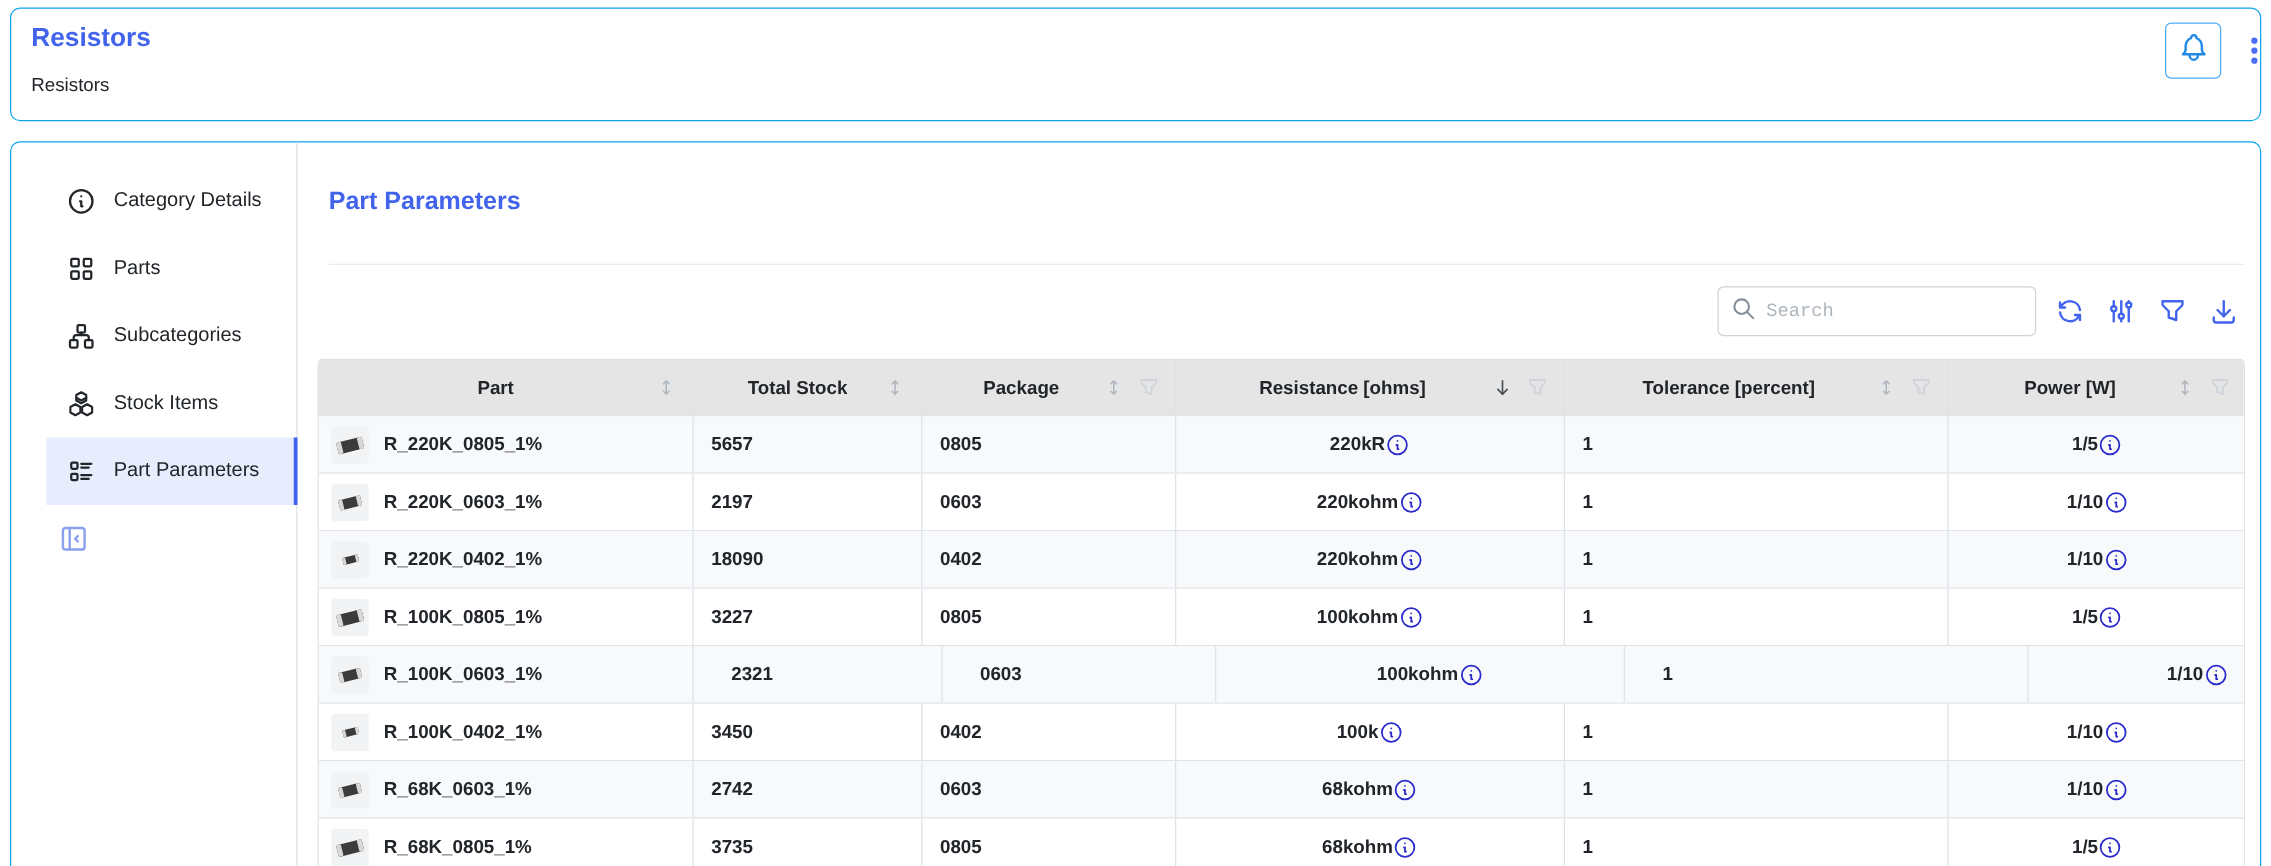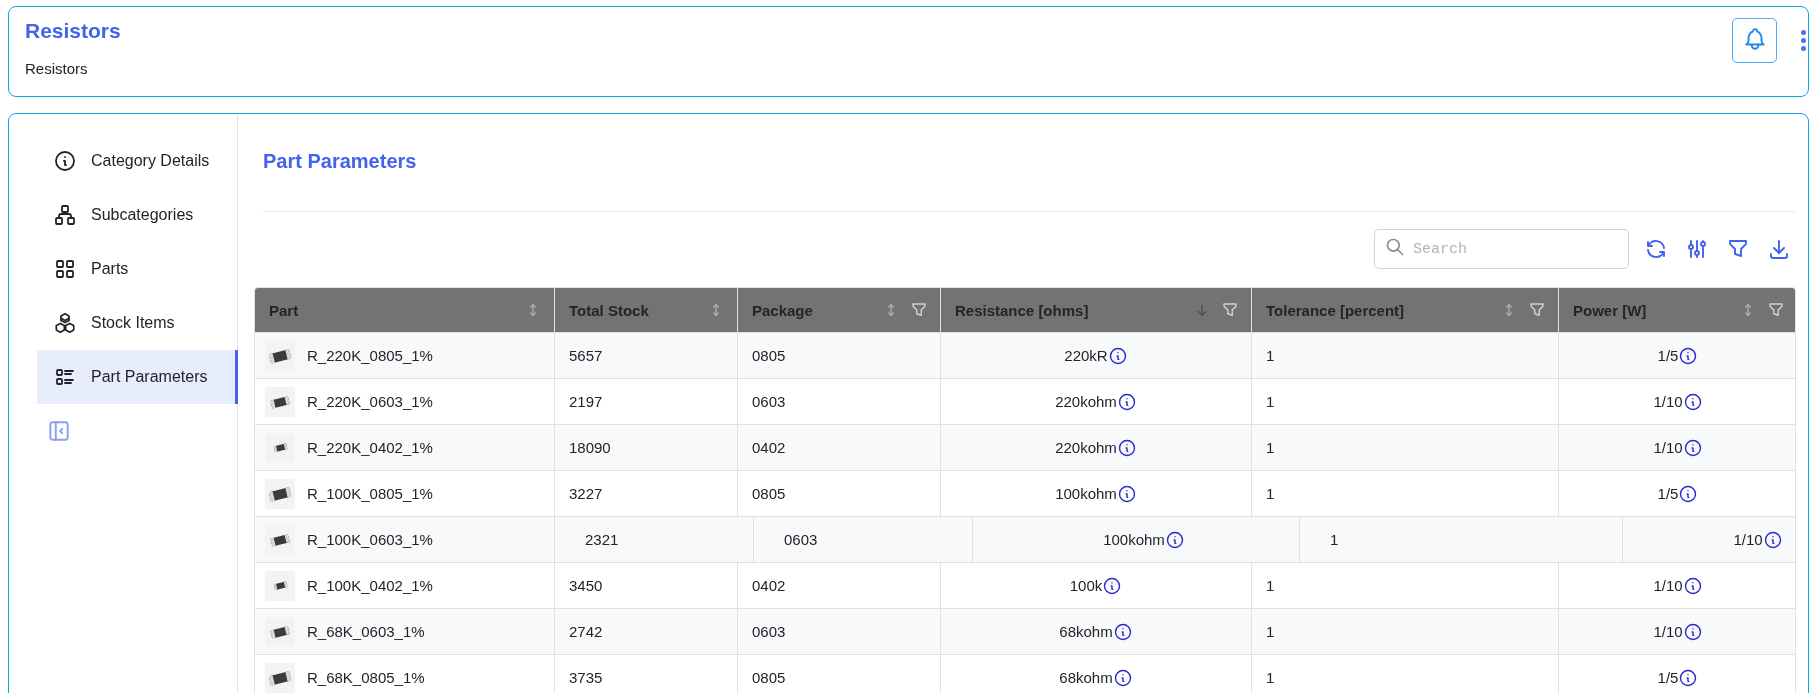--- a/index.html
+++ b/index.html
@@ -42,31 +42,31 @@
   #search-box svg { width:20px; height:20px; color:#868e96; flex:0 0 20px; }
   #search-input { border:none; outline:none; flex:1; font-size:15px; font-family:Liberation Mono, monospace; color:#ef4444; }
   #search-input::placeholder { color:#adb5bd; }
   #toolbar-actions { position:absolute; left:1635px; top:123px; display:flex; gap:17px; color:#4263eb; }
   .tb-icon { width:24px; height:24px; cursor:pointer; }
   .tb-icon svg { width:24px; height:24px; }
 
   
   #table { position:absolute; left:245px; top:173px; width:1542px; border:1px solid #dee2e6; border-radius:4px;
     overflow:hidden; background:#fff; }
-  .thead { display:grid; height:45px; border-bottom:1px solid #dee2e6; background:#737373; }
+  .thead { display:grid; height:45px; border-bottom:1px solid #dee2e6; background:#e5e5e5;text-align:center; }
   .th { display:flex; align-items:center; padding:0 12px 0 14px; font-size:15px; font-weight:bold; border-right:1px solid #dee2e6; cursor:pointer; }
   .th:last-child { border-right:none; }
   .th .th-label { flex:1; white-space:nowrap; overflow:hidden; }
   .th .h-icons { display:flex; align-items:center; gap:10px; }
   .icon-sort { width:18px; height:18px; color:#adb5bd; }
   .icon-sort.desc { color:#495057; }
   .icon-funnel { width:18px; height:18px; color:#ced4da; }
   .icon-sort svg,.icon-funnel svg { width:18px; height:18px; }
 
-  .trow { display:grid; height:46px; border-bottom:1px solid #dee2e6; cursor:pointer; }
+  .trow { display:grid; height:46px; border-bottom:1px solid #dee2e6; cursor:pointer;font-weight:bold; }
   .trow:nth-child(odd) { background:#f8f9fa; }
   .trow:nth-child(even) { background:#fff; }
   .td { display:flex; align-items:center; padding:0 14px; font-size:15px; border-right:1px solid #dee2e6; white-space:nowrap; overflow:hidden; }
   .td:last-child { border-right:none; }
   .td.with-info { justify-content:center; }
   .part-cell { gap:12px; padding-left:10px; }
   .thumb { width:30px; height:30px; border-radius:3px; background:#f1f3f5; display:flex; align-items:center; justify-content:center; flex:0 0 30px; }
   .thumb svg { display:block; }
   .thumb.pkg-0805 svg { width:28px; height:28px; }
   .thumb.pkg-0603 svg { width:24px; height:24px; }
@@ -101,36 +101,36 @@
         <div class="sb-item">
     <span class="sb-icon"><svg viewBox="0 0 24 24" fill="none" stroke="currentColor" stroke-width="1.8" stroke-linecap="round" stroke-linejoin="round">
               <circle cx="12" cy="12" r="9"></circle>
               <line x1="12" y1="8" x2="12.01" y2="8"></line>
               <path d="M11 12h1v4h1"></path>
             </svg></span>
     <span class="sb-label">Category Details</span>
   </div>
         <div class="sb-item">
     <span class="sb-icon"><svg viewBox="0 0 24 24" fill="none" stroke="currentColor" stroke-width="1.8" stroke-linecap="round" stroke-linejoin="round">
+              <rect x="4" y="4" width="6" height="6" rx="1"></rect>
+              <rect x="14" y="4" width="6" height="6" rx="1"></rect>
+              <rect x="4" y="14" width="6" height="6" rx="1"></rect>
+              <rect x="14" y="14" width="6" height="6" rx="1"></rect>
+            </svg></span>
+    <span class="sb-label">Parts</span>
+  </div>
+        <div class="sb-item">
+    <span class="sb-icon"><svg viewBox="0 0 24 24" fill="none" stroke="currentColor" stroke-width="1.8" stroke-linecap="round" stroke-linejoin="round">
               <rect x="3" y="15" width="6" height="6" rx="1"></rect>
               <rect x="15" y="15" width="6" height="6" rx="1"></rect>
               <rect x="9" y="3" width="6" height="6" rx="1"></rect>
               <path d="M6 15v-2a2 2 0 0 1 2-2h8a2 2 0 0 1 2 2v2"></path>
               <line x1="12" y1="9" x2="12" y2="11"></line>
             </svg></span>
     <span class="sb-label">Subcategories</span>
-  </div>
-        <div class="sb-item">
-    <span class="sb-icon"><svg viewBox="0 0 24 24" fill="none" stroke="currentColor" stroke-width="1.8" stroke-linecap="round" stroke-linejoin="round">
-              <rect x="4" y="4" width="6" height="6" rx="1"></rect>
-              <rect x="14" y="4" width="6" height="6" rx="1"></rect>
-              <rect x="4" y="14" width="6" height="6" rx="1"></rect>
-              <rect x="14" y="14" width="6" height="6" rx="1"></rect>
-            </svg></span>
-    <span class="sb-label">Parts</span>
   </div>
         <div class="sb-item">
     <span class="sb-icon"><svg viewBox="0 0 24 24" fill="none" stroke="currentColor" stroke-width="1.7" stroke-linecap="round" stroke-linejoin="round">
               <path d="M12 2.8l4 2.2v4.4l-4 2.2-4-2.2V5z"></path>
               <path d="M7.3 12.4l4 2.2v4.4l-4 2.2-4-2.2v-4.4z"></path>
               <path d="M16.7 12.4l4 2.2v4.4l-4 2.2-4-2.2v-4.4z"></path>
               <path d="M8 7.2l4 2.2 4-2.2"></path>
             </svg></span>
     <span class="sb-label">Stock Items</span>
   </div>

